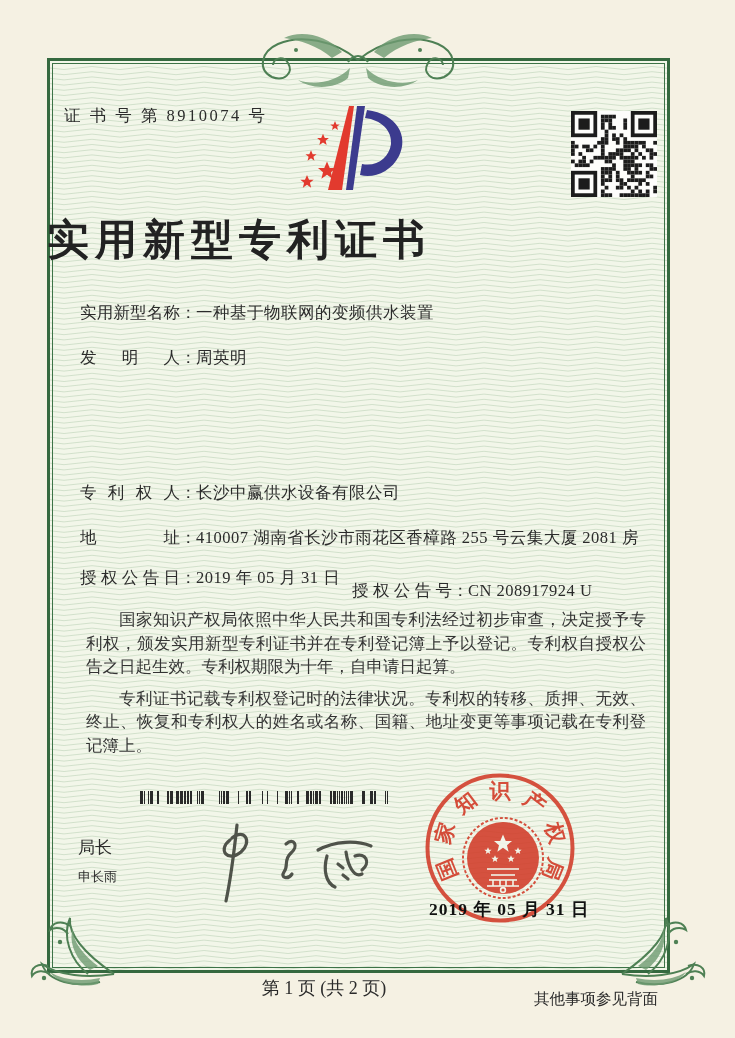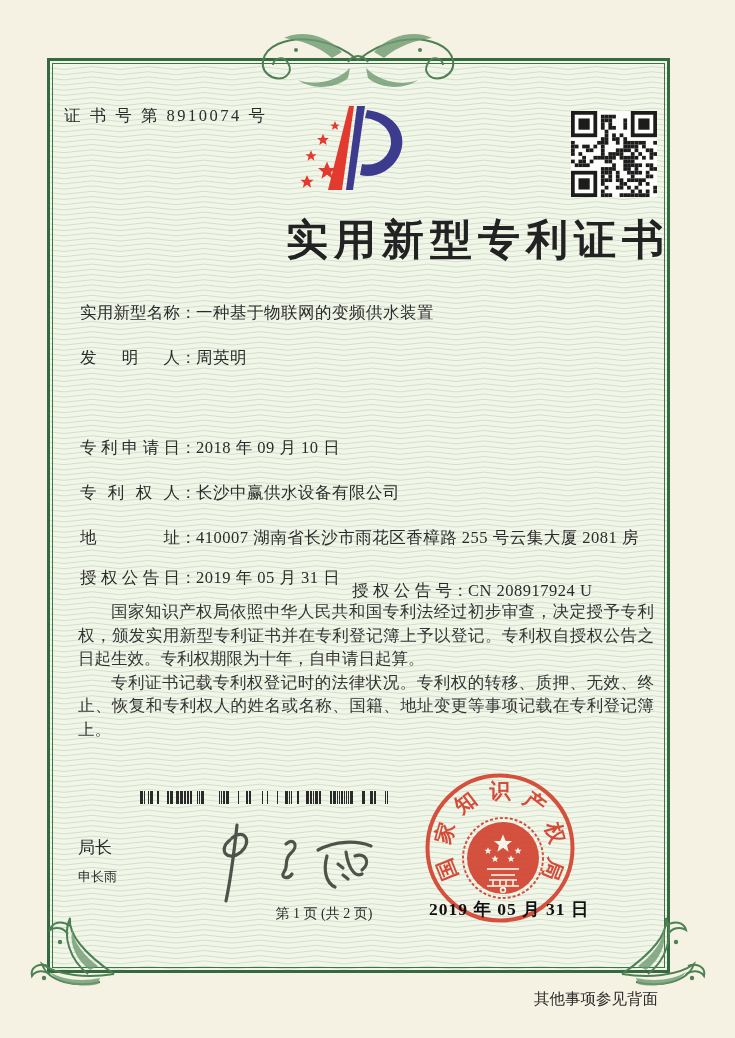--- a/index.html
+++ b/index.html
@@ -13,37 +13,37 @@
   .frame{
     position:absolute;left:47px;top:58px;width:623px;height:915px;
     box-sizing:border-box;border:3px solid #35693f;background:#f2f6e9;
   }
   .frame-inner{position:absolute;inset:2px;border:1px solid #3d7347;pointer-events:none}
   #waves{position:absolute;left:0;top:0}
   .cert-number{position:absolute;left:64px;top:105px;font-size:16.5px;letter-spacing:2.5px;white-space:nowrap}
   .logo{position:absolute;left:292px;top:98px}
   .qr{position:absolute;left:571px;top:111px;width:86px;height:86px;background:#fdfdfb}
   .title{
-    position:absolute;left:47px;top:212px;width:623px;text-align:right;
+    position:absolute;left:47px;top:212px;width:623px;text-align:left;
     font-size:42px;font-weight:700;letter-spacing:6px;color:#222;
   }
   .field-row{position:absolute;left:80px;height:22px;font-size:16.5px;white-space:nowrap}
   .flabel{display:inline-block;width:100px;text-align:justify;text-align-last:justify;vertical-align:top}
   .colon{display:inline-block;width:16px}
   .fvalue{letter-spacing:.5px}
   .second-field{position:absolute;left:272px;top:13px;white-space:nowrap}
   .paras{position:absolute;left:78px;top:600px;width:576px;font-size:16.5px;line-height:23.5px;text-align:justify;color:#343434}
-  .paras p{margin:0;text-indent:2em}
+  .paras p{margin:8px;text-indent:2em}
   .sig-title{position:absolute;left:78px;top:836px;font-size:17px}
   .sig-name{position:absolute;left:78px;top:868px;font-size:13px}
   .signature-svg{position:absolute;left:180px;top:808px}
   .barcode{position:absolute;left:140px;top:791px}
   .seal-svg{position:absolute;left:413px;top:761px}
   .seal-date{position:absolute;left:429px;top:897px;font-size:17.5px;font-weight:600;letter-spacing:1px;color:#111;white-space:nowrap}
-  .page-num{position:absolute;left:0;top:905px;width:648px;text-align:center;font-size:14px}
+  .page-num{position:absolute;left:0;top:976px;width:648px;text-align:center;font-size:18px}
   .back-note{position:absolute;left:0;top:989px;width:658px;text-align:right;font-size:15.5px}
   .flourish{position:absolute}
   svg text.sealchar{font-family:"Liberation Serif","DejaVu Serif",serif;font-weight:700}
 </style>
 </head>
 <body>
 
 <div class="page">
 
   <div class="frame">
@@ -294,23 +294,20 @@
     </svg>
 
   <div class="title">实用新型专利证书</div>
 
   <div class="field-row" style="top:302px">
     <span class="flabel">实用新型名称</span><span class="colon">：</span><span class="fvalue">一种基于物联网的变频供水装置</span>
   </div>
   <div class="field-row" style="top:347px">
     <span class="flabel">发明人</span><span class="colon">：</span><span class="fvalue">周英明</span>
   </div>
-  <div class="field-row" style="top:437px">
-    <span class="flabel">专利申请日</span><span class="colon">：</span><span class="fvalue">2018 年 09 月 10 日</span>
-  </div>
   <div class="field-row" style="top:482px">
     <span class="flabel">专利权人</span><span class="colon">：</span><span class="fvalue">长沙中赢供水设备有限公司</span>
   </div>
   <div class="field-row" style="top:527px">
     <span class="flabel">地址</span><span class="colon">：</span><span class="fvalue">410007 湖南省长沙市雨花区香樟路 255 号云集大厦 2081 房</span>
   </div>
   <div class="field-row" style="top:567px">
     <span class="flabel">授权公告日</span><span class="colon">：</span><span class="fvalue">2019 年 05 月 31 日</span>
     <span class="second-field">
       <span class="flabel">授权公告号</span><span class="colon">：</span><span class="fvalue">CN 208917924 U</span>

